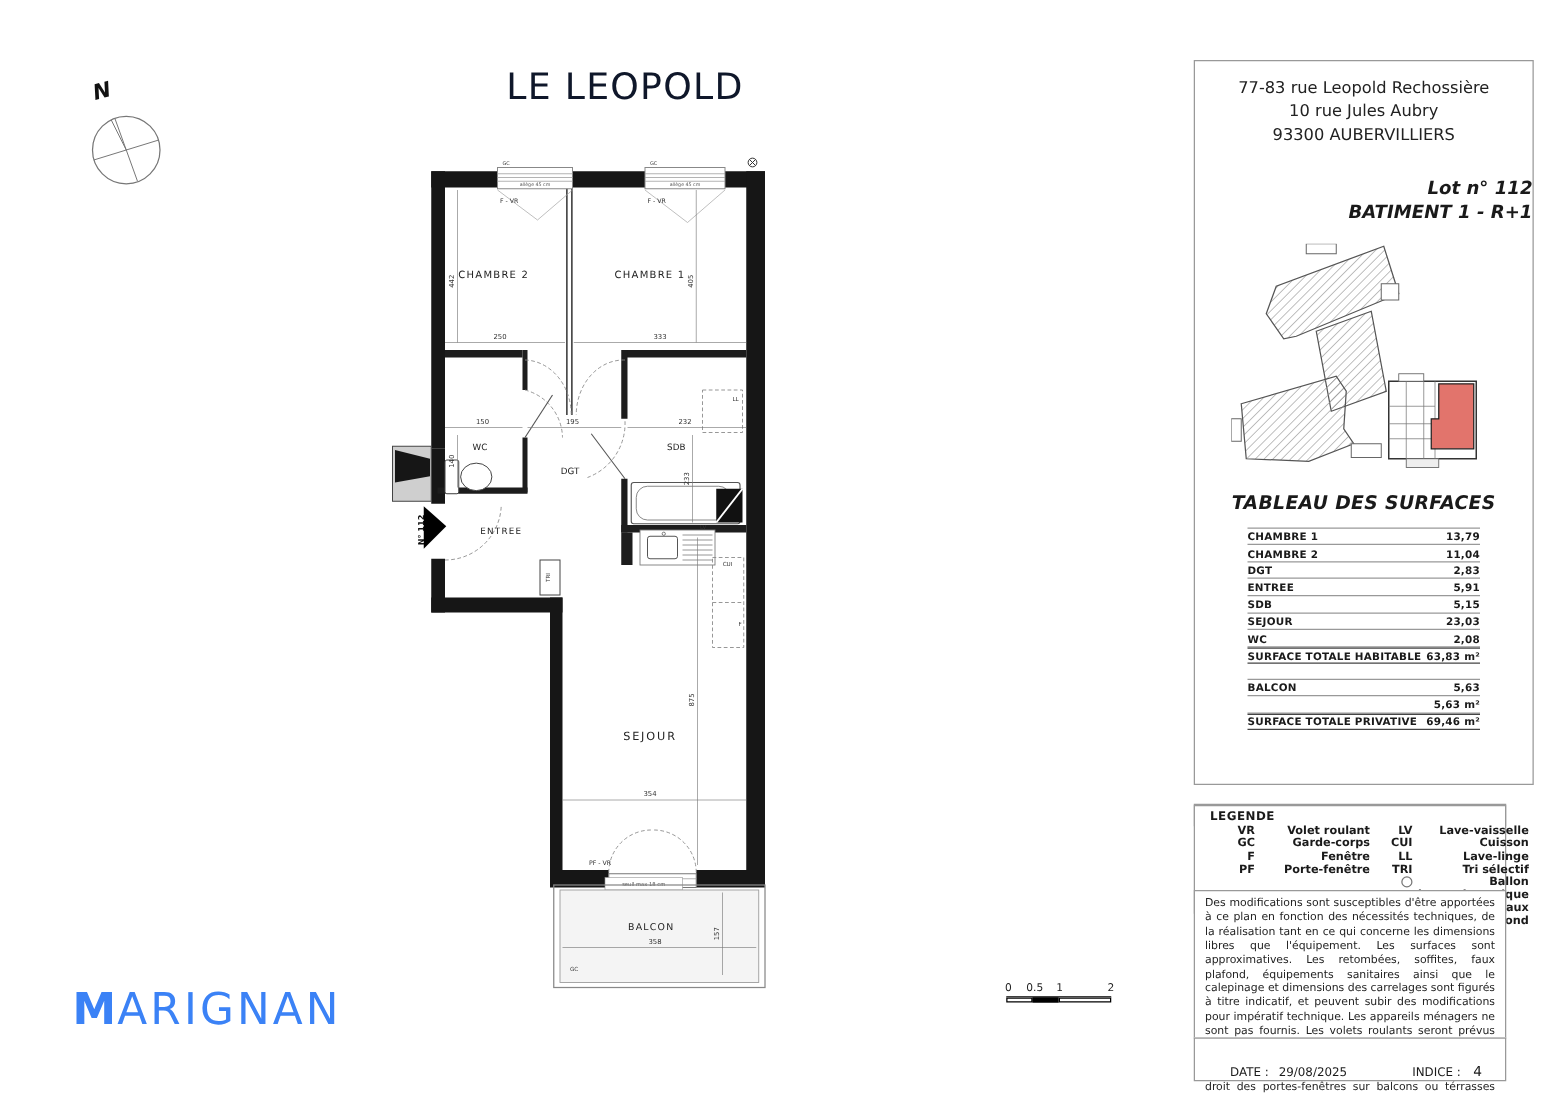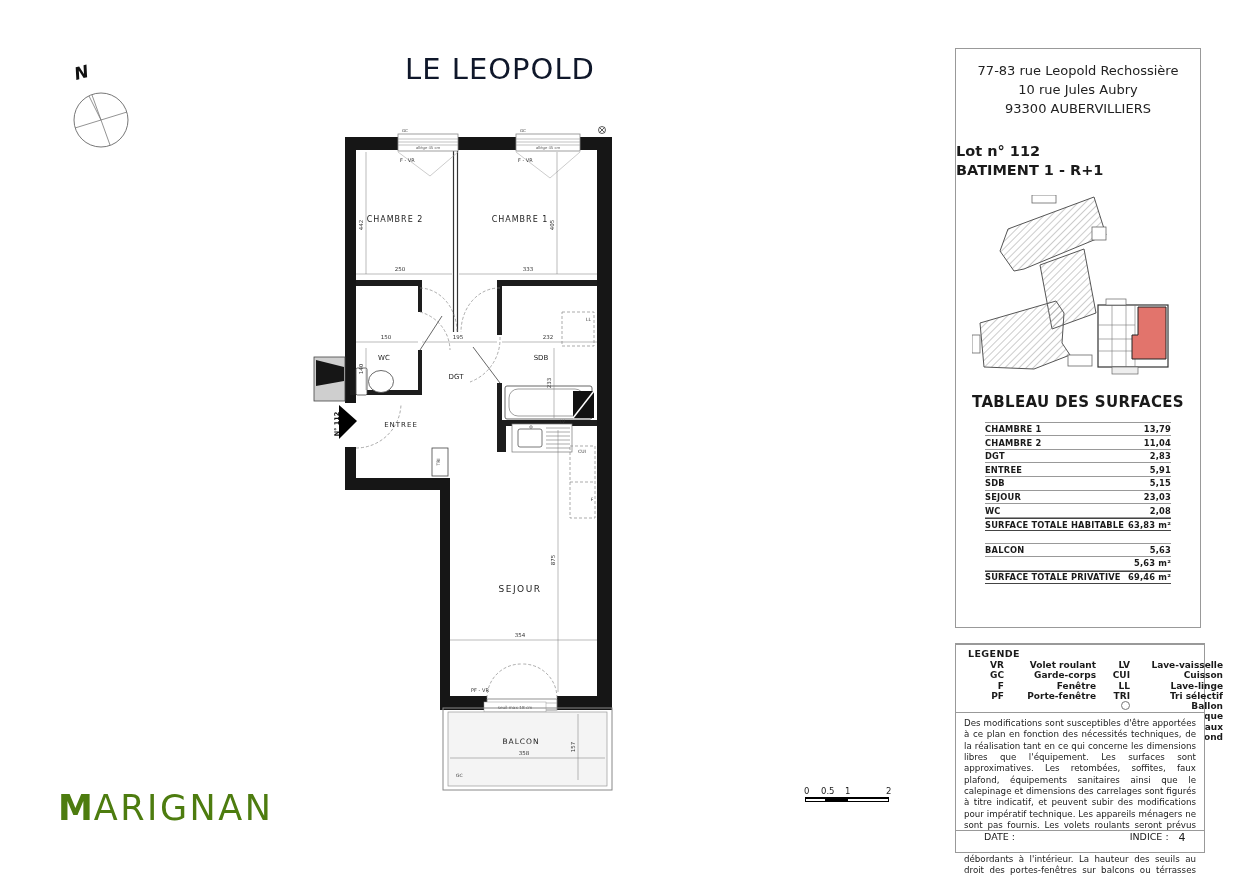--- a/index.html
+++ b/index.html
@@ -6,36 +6,36 @@
   html,body { width:1240px; height:876px; background:#fff; overflow:hidden;
               font-family:"DejaVu Sans","Liberation Sans",sans-serif; color:#1a1a1a; }
   .abs { position:absolute; }
 
   
   #plan-title { left:340px; top:52px; width:320px; text-align:center;
                 font-size:29px; letter-spacing:1px; color:#0f172a; }
 
   
   .panel-box { border:1px solid #999; background:#fff; }
-  #panel-main  { left:955px; top:48px;  width:246px; height:580px; }
+  #panel-main  { left:955px; top:48px;  width:272px; height:580px; }
   #panel-resa  { left:955px; top:627px; width:250px; height:18px;
                  display:flex; align-items:center; justify-content:center;
                  font-size:10px; letter-spacing:0.3px;margin-top:16px; }
   #panel-legend{ left:955px; top:644px; width:250px; height:87px; padding:3px 6px 2px 12px;font-weight:bold; }
   #panel-disc  { left:955px; top:712px; width:250px; height:119px; padding:5px 8px;
                  font-size:8.7px; line-height:1.3; text-align:justify; color:#222; }
-  #panel-date  { left:955px; top:830px; width:250px; height:23px;
-                 display:flex; align-items:flex-start; font-size:9.5px; }
+  #panel-date  { left:955px; top:830px; width:250px; height:35px;
+                 display:flex; align-items:flex-end; font-size:9.5px; }
 
   #address { margin-top:13px; text-align:center; font-size:13px; line-height:1.45; color:#222; }
-  #lotblock { margin-top:23px; text-align:left; font-size:14.5px; font-weight:bold; line-height:1.35; }
+  #lotblock { margin-top:23px; text-align:right; font-size:14.5px; font-weight:bold; line-height:1.35;font-style:italic; }
 
   #minimap { display:block; margin:14px auto 0 auto; }
 
-  #surf-title { margin-top:12px; text-align:center; font-size:15px; font-weight:bold; letter-spacing:0.3px; }
+  #surf-title { margin-top:12px; text-align:center; font-size:15px; font-weight:bold; letter-spacing:0.3px;font-style:italic; }
   #surf-table { margin:11px auto 0 auto; width:186px; border-top:1px solid #999; }
   .srow { display:flex; justify-content:space-between; align-items:center;
           height:13.6px; border-bottom:1px solid #999;
           font-size:8.3px; font-weight:bold; letter-spacing:0.2px; }
   .srow .v { text-align:right; }
   .srow.total { border-top:1.4px solid #444; border-bottom:1.4px solid #444; }
   .sgap { height:12px; }
 
   .leg-title { font-size:9.5px; letter-spacing:0.4px; margin-bottom:1px; }
   .leg-grid { display:grid; grid-template-columns:36px 92px 34px 1fr;
@@ -47,21 +47,21 @@
                  background:repeating-linear-gradient(45deg,#fff 0 2px,#888 2px 3px); }
   .etel-box { display:inline-block; border:1px solid #555; font-size:5.5px;
               padding:0 2px; line-height:7px; color:#333; }
 
   #date-label  { margin-left:28px; }
   #date-value  { margin-left:8px;margin-top:44px; }
   #indice-label{ margin-left:52px; }
   #indice-value{ margin-left:10px; font-size:11px; }
 
   
-  #logo { left:58px; top:788px; font-size:35px; color:#4d7c0f; letter-spacing:1px; }
+  #logo { left:58px; top:788px; font-size:35px; color:#3b82f6; letter-spacing:1px; }
   #logo .m { font-weight:bold; }
   #logo .rest { font-weight:normal; letter-spacing:2.5px; }
 
   
   #scalebar { left:800px; top:786px; width:96px; }
   #scalebar .ticks { position:relative; height:10px; font-size:8.5px; color:#222; }
   #scalebar .ticks span { position:absolute; top:0; }
   #scalebar .bar { position:relative; margin-top:1px; height:5px; border-top:1px solid #000; display:flex; }
   #scalebar .seg { height:4px; border:1px solid #000; }
 </style>

